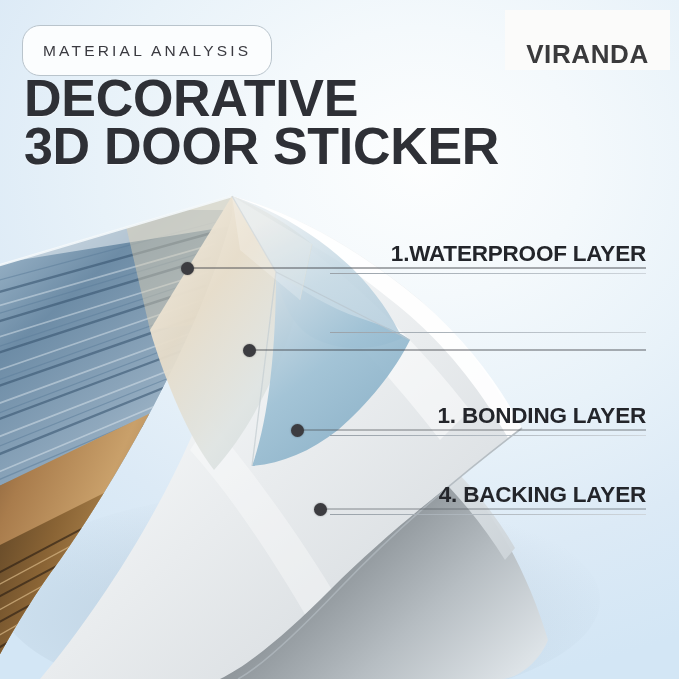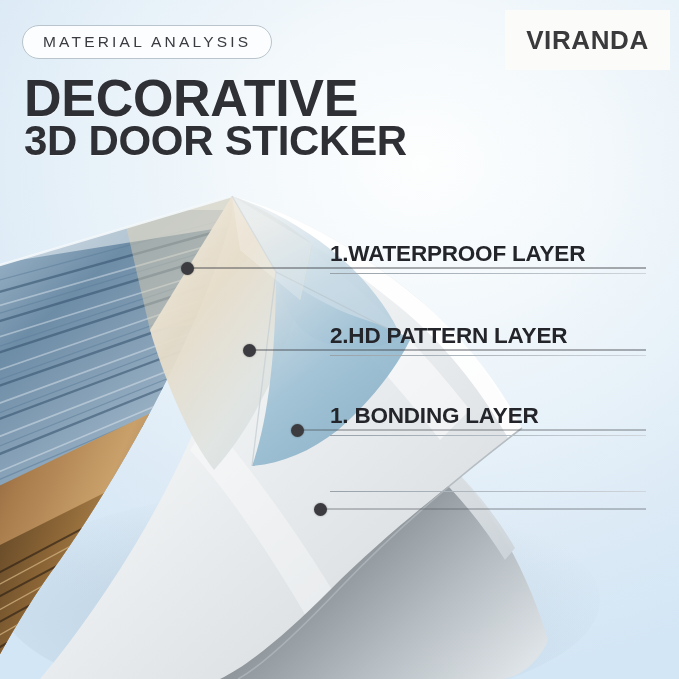--- a/index.html
+++ b/index.html
@@ -12,61 +12,61 @@
     position:relative;
     width:679px; height:679px;
     background:
       radial-gradient(ellipse 620px 520px at 62% 24%,
         #fdfefe 0%, #f4f9fc 26%, #e8f2f9 52%, #dceaf6 76%, #d3e6f5 100%);
   }
 
   
   .badge {
     position:absolute; left:22px; top:25px;
-    height:34px; padding:0 20px;
+    height:51px; padding:0 20px;
     border:1px solid #b9c4cc;
     border-radius:18px;
     background:#fbfdfe;
     display:flex; align-items:center;
     font-size:15.5px;
     letter-spacing:3.2px;
     color:#3a3a40;
     font-weight:400;
     white-space:nowrap;
   }
   .headline {
     position:absolute; left:24px;
     color:#2e3036;
     font-weight:700;
     letter-spacing:-0.3px;
     line-height:1;
     white-space:nowrap;
     text-shadow:0 1px 1px rgba(255,255,255,.55);
   }
   #h1 { top:72px;  font-size:52px; }
-  #h2 { top:120px; font-size:42px; }
+  #h2 { top:120px; font-size:52px; }
 
   .brandbox {
     position:absolute; left:505px; top:10px;
     width:165px; height:60px;
     background:#fbfbfa;
-    display:flex; align-items:center; justify-content:center;
+    display:flex; align-items:flex-end; justify-content:center;
   }
   .brandbox span {
     font-size:26px; font-weight:700;
     color:#3a3a3c; letter-spacing:.6px;
   }
 
   
   #art { position:absolute; left:0; top:0; width:679px; height:679px; }
 
   
   .callout { position:absolute; left:330px; width:316px; }
   .callout .txt {
-    text-align:left;
+    text-align:right;
     font-size:22.5px;
     font-weight:700;
     color:#23252a;
     letter-spacing:-0.2px;
     white-space:nowrap;
     line-height:1;
   }
   .callout .rule {
     margin-top:7px;
     height:1px; width:100%;
@@ -292,28 +292,28 @@
 
   <div class="brandbox">
     <span>VIRANDA</span>
   </div>
 
   <div class="callout" id="c1">
     <div class="txt">1.WATERPROOF LAYER</div>
     <div class="rule"></div>
   </div>
   <div class="callout" id="c2">
-    <div class="txt">2.HD PATTERN LAYER</div>
     <div class="rule"></div>
   </div>
   <div class="callout" id="c3">
     <div class="txt">1. BONDING LAYER</div>
     <div class="rule"></div>
   </div>
   <div class="callout" id="c4">
+    <div class="txt">4. BACKING LAYER</div>
     <div class="rule"></div>
   </div>
 
   <div class="dot" id="d1" style="left: 180.5px; top: 261.5px; background: rgb(60, 60, 64);"></div>
   <div class="dot" id="d2" style="left: 242.5px; top: 343.5px; background: rgb(60, 60, 64);"></div>
   <div class="dot" id="d3" style="left: 290.5px; top: 423.5px; background: rgb(60, 60, 64);"></div>
   <div class="dot" id="d4" style="left: 313.5px; top: 502.5px; background: rgb(60, 60, 64);"></div>
 
 </div>
 

